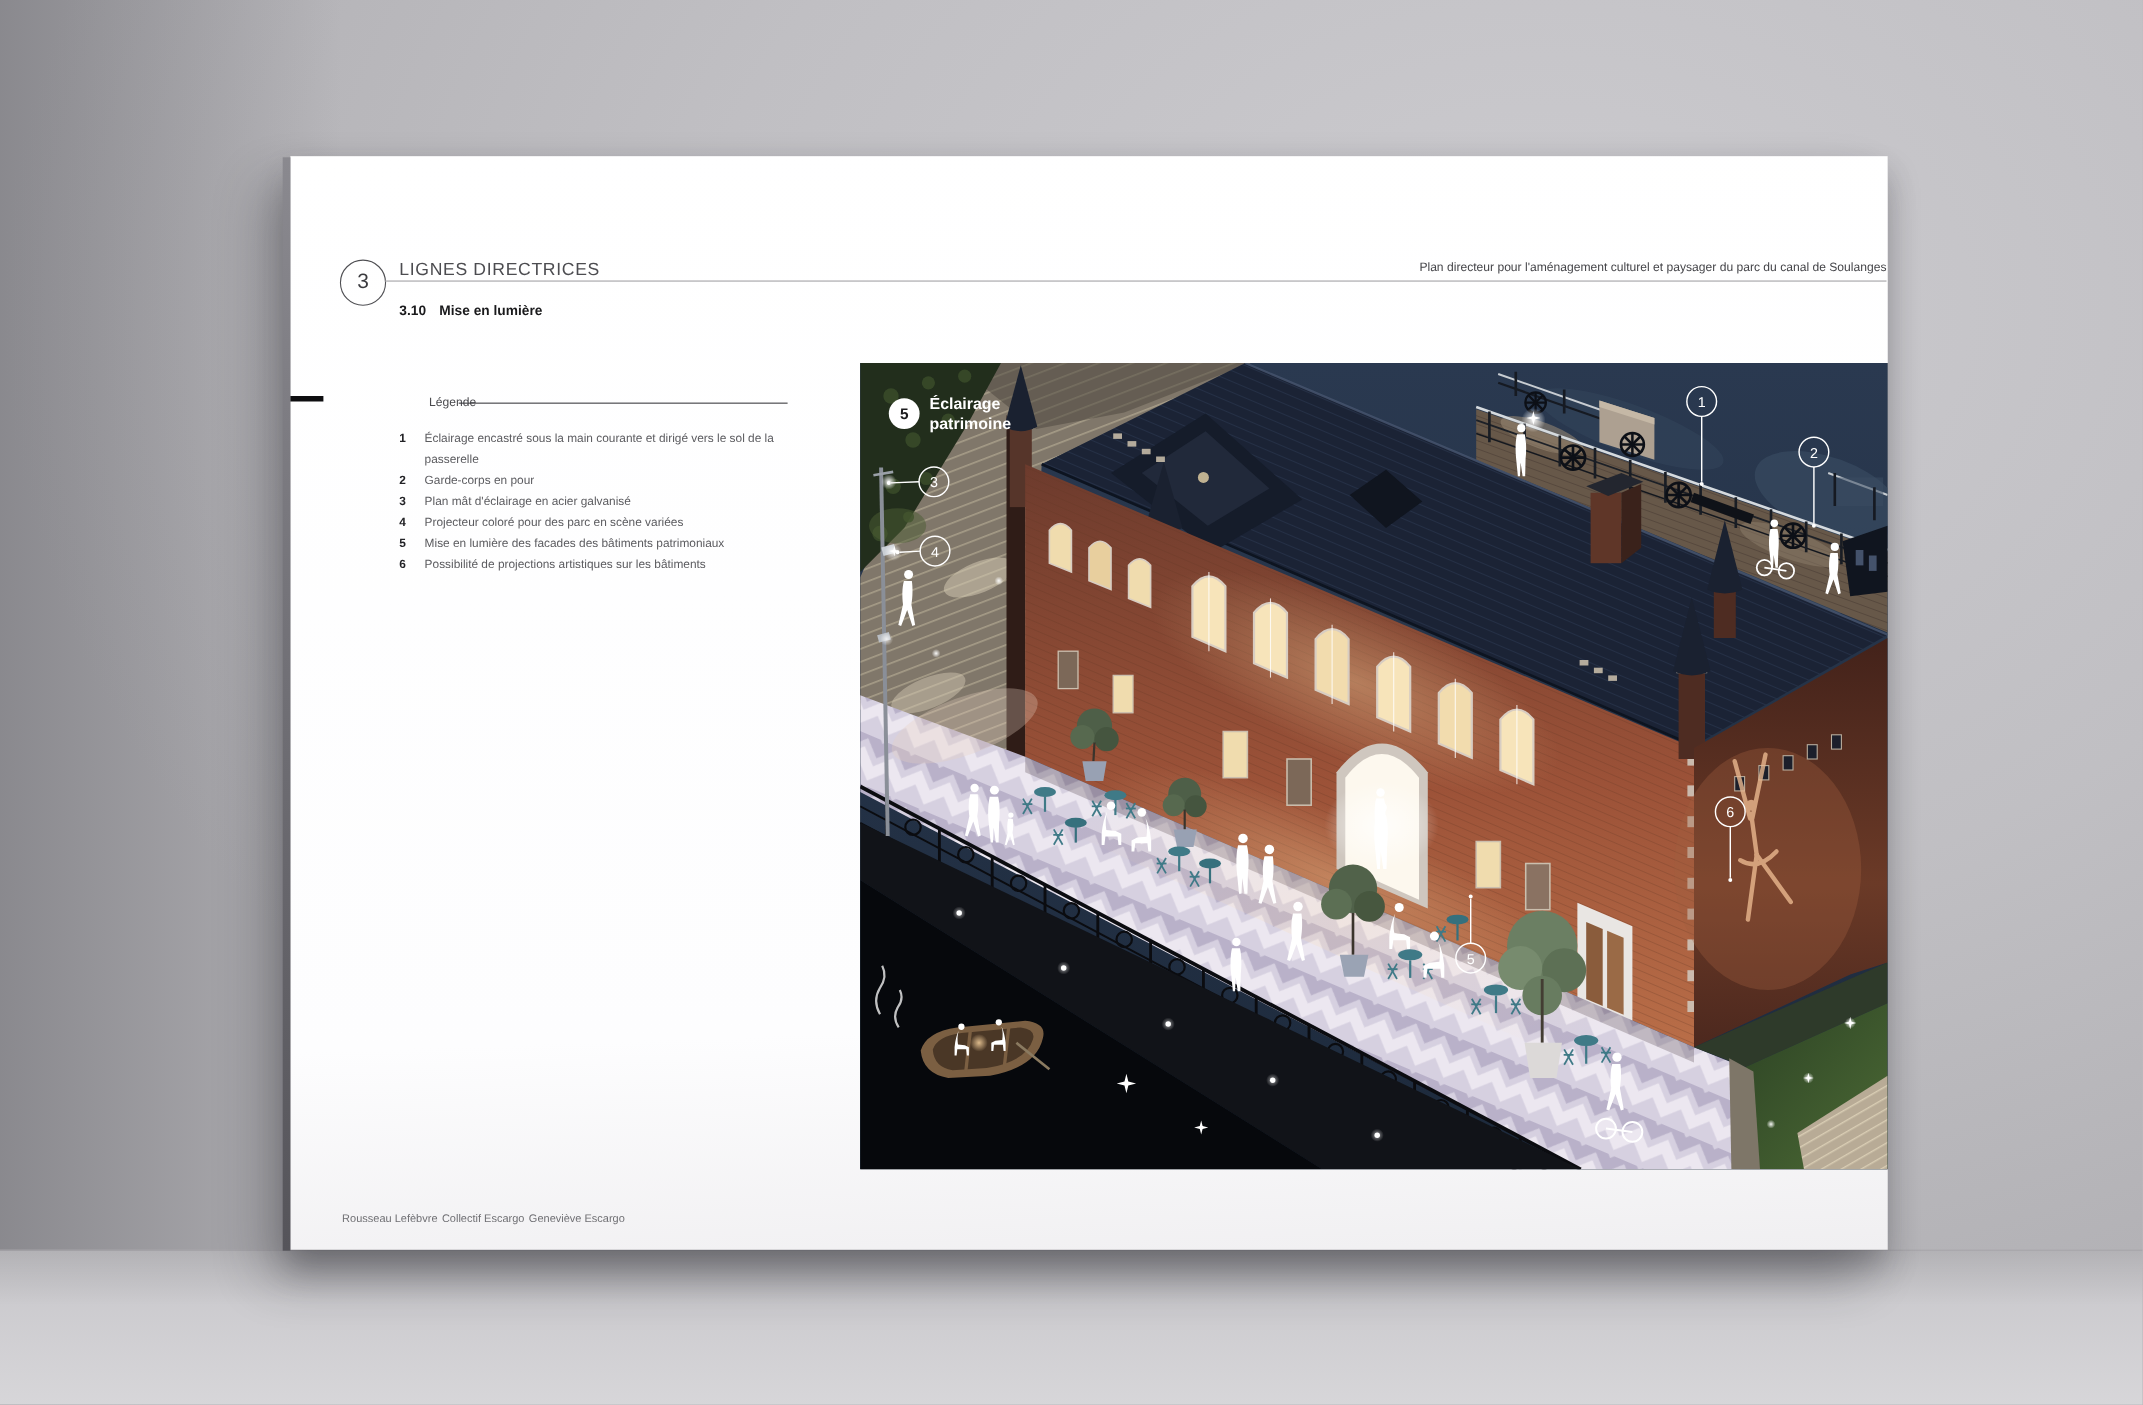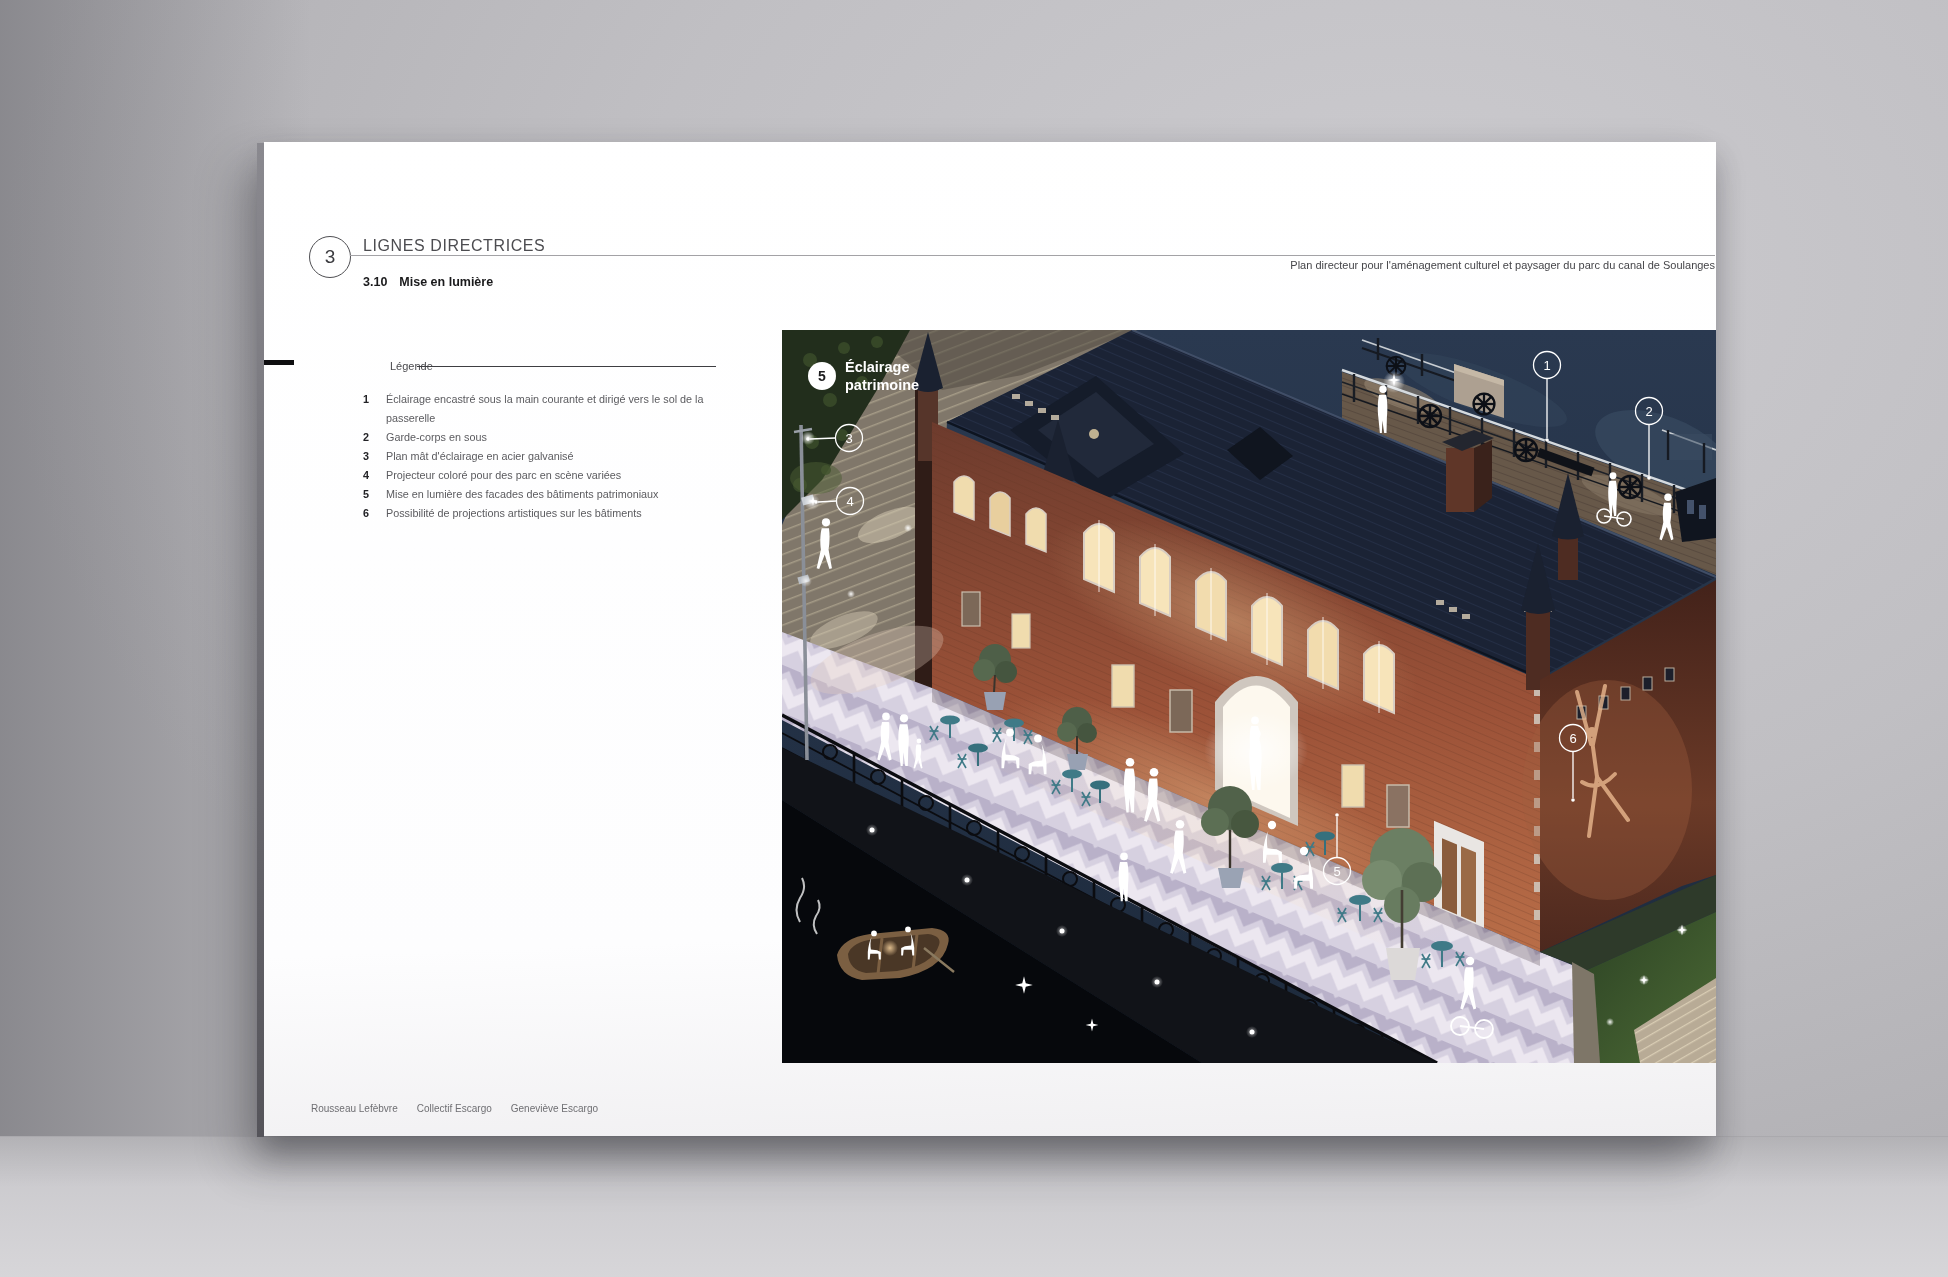--- a/index.html
+++ b/index.html
@@ -14,32 +14,32 @@
   .board{position:absolute;left:264px;top:142px;width:1452px;height:994px;
     background:linear-gradient(178deg,#ffffff 0%,#fdfdfe 78%,#f0eff1 100%);
     box-shadow:-22px 26px 44px rgba(35,35,42,.33), 0 16px 26px rgba(35,35,42,.28);}
   .board-edge{position:absolute;left:-7px;top:1px;bottom:-1px;width:7px;
     background:linear-gradient(#8a898f,#55545a);}
   .circle-num{position:absolute;left:45px;top:94px;width:40px;height:40px;border:1.5px solid #4f4f53;
     border-radius:50%;display:flex;align-items:center;justify-content:center;
     font-size:19px;font-weight:300;color:#3a3a3e;}
   .hdr-label{position:absolute;left:99px;top:95px;font-size:16px;letter-spacing:.6px;color:#4c4c50;}
   .hdr-rule{position:absolute;left:86px;top:113px;width:1365px;border-top:1px solid #a3a2a6;}
-  .hdr-doc{position:absolute;right:1px;top:95px;font-size:11px;color:#454549;margin-top:22px;}
+  .hdr-doc{position:absolute;right:1px;top:95px;font-size:11px;color:#454549;}
   .subsec{position:absolute;left:99px;top:133px;font-size:12.5px;font-weight:700;color:#1a1a1c;}
   .subsec .num{margin-right:12px;margin-top:33px;}
   .side-dash{position:absolute;left:0;top:218px;width:30px;height:5px;background:#0e0e10;}
   .legend-title{position:absolute;left:99px;top:218px;font-size:11px;color:#4a4a4e;margin-left:27px;}
   .legend-rule{position:absolute;left:153px;top:224px;width:299px;border-top:1.5px solid #3e3e42;}
   .legend-list{position:absolute;left:99px;top:248px;width:360px;}
   .legend-item{display:flex;font-size:10.8px;line-height:19px;color:#5b5b5f;}
   .legend-item .no{width:23px;font-weight:700;color:#222226;flex:none;}
   .legend-item .tx{width:330px;}
   .figure{position:absolute;left:518px;top:188px;width:934px;height:733px;background:#1d2736;}
-  .credits{position:absolute;left:47px;top:961px;display:flex;gap:19px;font-size:10px;color:#6f6f73;}
+  .credits{position:absolute;left:47px;top:961px;display:flex;gap:4px;font-size:10px;color:#6f6f73;}
   svg text{font-family:"Liberation Sans",sans-serif;}
 </style>
 </head>
 <body>
 
 <div class="scene">
   <div class="floor"></div>
   <div class="floor-shade"></div>
 
   <div class="board">
@@ -59,21 +59,21 @@
 
     <div class="legend-title">Légende</div>
     <div class="legend-rule"></div>
     <div class="legend-list">
       <div class="legend-item">
           <span class="no">1</span>
           <span class="tx">Éclairage encastré sous la main courante et dirigé vers le sol de la passerelle</span>
         </div>
       <div class="legend-item">
           <span class="no">2</span>
-          <span class="tx">Garde-corps en sous</span>
+          <span class="tx">Garde-corps en pour</span>
         </div>
       <div class="legend-item">
           <span class="no">3</span>
           <span class="tx">Plan mât d'éclairage en acier galvanisé</span>
         </div>
       <div class="legend-item">
           <span class="no">4</span>
           <span class="tx">Projecteur coloré pour des parc en scène variées</span>
         </div>
       <div class="legend-item">

